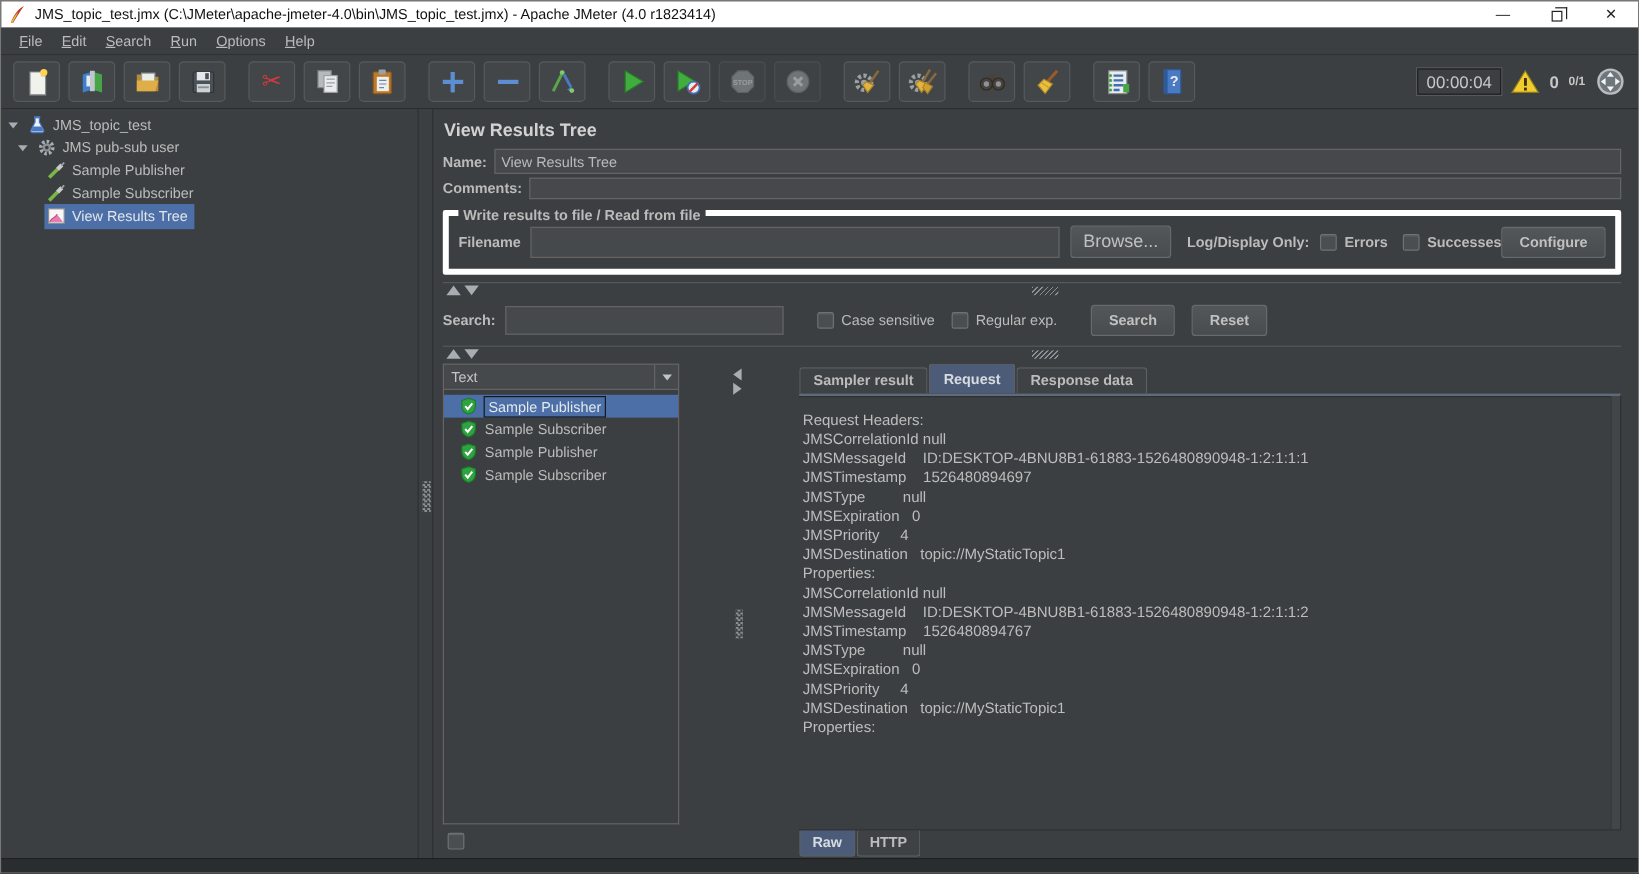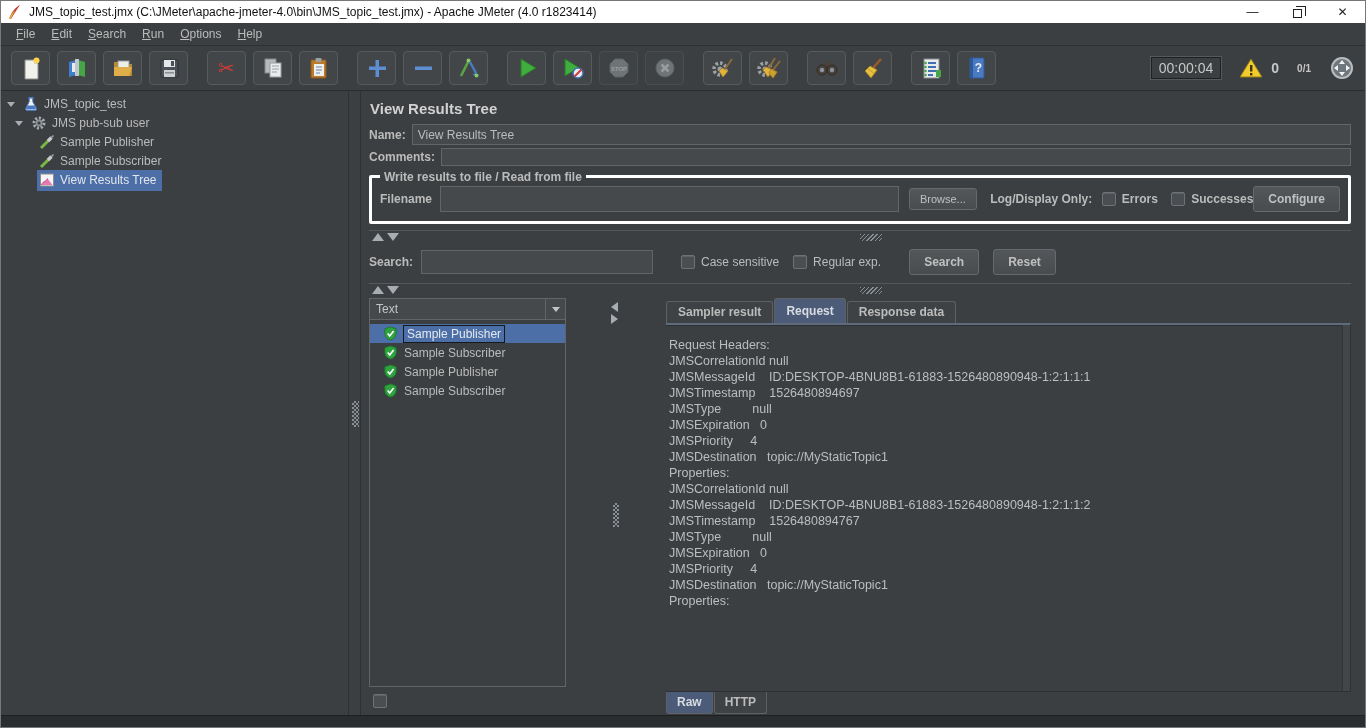--- a/index.html
+++ b/index.html
@@ -21,21 +21,21 @@
   .menu-item { padding:3px 7px; color:#bbbbbb; }
   .menu-item u { text-decoration:underline; }
 
   
   .toolbar { height:45px; background:#3c3f41; border-bottom:1px solid #2a2d2f; display:flex; align-items:center; padding:0 10px; flex:0 0 auto; }
   .tb-group { display:flex; gap:7px; margin-right:19px; }
   .icon-btn { width:39px; height:34px; background:#434648; border:1px solid #555a5d; border-radius:4px; display:flex; align-items:center; justify-content:center; }
   .icon-btn.disabled { opacity:.55; }
   .icon-btn svg, .icon-btn .glyph { width:24px; height:24px; display:block; }
   .glyph { font-size:20px; line-height:24px; text-align:center; }
-  .tb-right { margin-left:auto; display:flex; align-items:center; gap:18px; }
+  .tb-right { margin-left:auto; display:flex; align-items:center; gap:8px; }
   .timer-box { border:1px solid #1e2022; box-shadow:0 0 0 1px #55595c; background:#3c3f41; padding:2px 7px; font-size:14px; color:#c7c7c7; }
   .warn-wrap { display:flex; align-items:center; gap:8px; font-size:14px; color:#c7c7c7; font-weight:bold; }
   .counts { font-size:10px; color:#c7c7c7; font-weight:bold; }
 
   
   .content { flex:1; display:flex; min-height:0;justify-content:center; }
   .tree-panel { width:347px; flex:0 0 auto; background:#3c3f41; padding-top:4px; overflow:hidden; }
   .v-splitter { width:13px; flex:0 0 auto; background:#3c3f41; border-left:1px solid #2e3133; border-right:1px solid #2e3133; position:relative; }
   .v-handle { position:absolute; top:310px; left:3px; width:7px; height:26px;
     background-image:repeating-conic-gradient(#8a9096 0% 25%, transparent 0% 50%); background-size:4px 4px; }
@@ -47,27 +47,27 @@
   .tree-row .label-wrap { padding:2px 5px 3px 2px; display:flex; align-items:center; gap:5px; }
 
   
   .main { flex:1; display:flex; flex-direction:column; min-width:0; padding:0 14px 0 8px; }
   .main-title { font-size:15px; font-weight:bold; color:#d2d2d2; padding:9px 0 7px 1px; }
   .form-row { display:flex; align-items:center; margin-bottom:3px; }
   .form-row label { font-weight:bold; margin-right:6px; white-space:nowrap; }
   .text-input { background:#46494b; border:1px solid #646464; color:#bbbbbb; height:21px; font-family:inherit; font-size:12px; padding:0 5px; flex:1; }
   .comments-input { height:18px; }
 
-  .group-box { border:3px solid #ffffff; border-radius:2px; margin-top:6px; padding:8px 8px 9px 8px; position:relative; }
+  .group-box { border:5px solid #ffffff; border-radius:2px; margin-top:6px; padding:8px 8px 9px 8px; position:relative; }
   .group-box .gb-title { position:absolute; top:-8px; left:8px; background:#3c3f41; padding:0 4px; font-weight:bold; }
   .gb-row { display:flex; align-items:center; }
   .gb-row .fname-label { font-weight:bold; margin-right:8px; }
   .gb-row .fname-input { flex:0 1 478px; height:26px; }
   .btn { background:linear-gradient(#53575a,#484c4e); border:1px solid #646a6e; border-radius:3px; color:#c0c0c0; font-weight:bold; font-size:12px; padding:5px 14px; white-space:nowrap; }
-  .btn.small { font-size:11px; padding:4px 10px; font-weight:normal; }
+  .btn.small { font-size:15px; padding:4px 10px; font-weight:normal; }
   .checkbox { width:14px; height:14px; background:#4a4e51; border:1px solid #6d7276; border-radius:2px; box-shadow:inset 0 1px 0 #5d6265; flex:0 0 auto; }
   .cb-label { font-weight:bold; margin:0 0 0 6px; white-space:nowrap; }
 
   .h-splitter { height:13px; display:flex; align-items:center; position:relative; border-top:1px solid #54585b; margin-top:6px; }
   .h-splitter .arrows { display:flex; gap:3px; margin-left:3px; }
   .tri-up { width:0; height:0; border-left:6px solid transparent; border-right:6px solid transparent; border-bottom:8px solid #a7adb3; }
   .tri-down { width:0; height:0; border-left:6px solid transparent; border-right:6px solid transparent; border-top:8px solid #a7adb3; }
   .h-hatch { position:absolute; left:50%; top:3px; width:22px; height:7px;
     background:repeating-linear-gradient(135deg,#8a9096 0 1px, transparent 1px 3px); }
 

